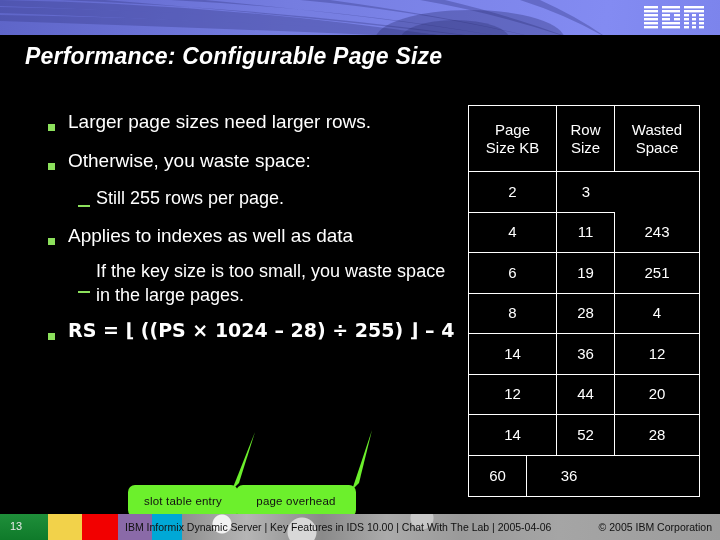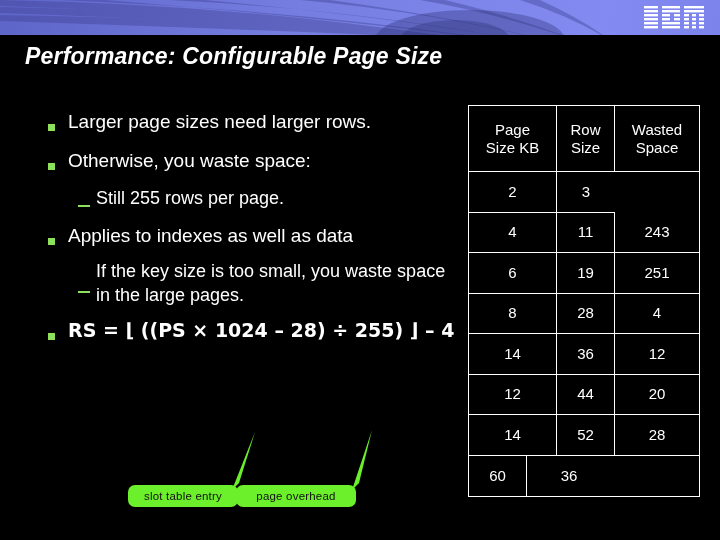--- a/index.html
+++ b/index.html
@@ -85,21 +85,21 @@
   .c1{flex:0 0 58px;}
   .c2{flex:0 0 84px;}
   .tr.head .td{font-size:15px;}
 
   
   .callout-layer{position:absolute;left:0;top:400px;width:720px;height:110px;}
   .bub{
     position:absolute;background:#6cf02c;color:#111;
     border-radius:7px;font-size:11.5px;
     display:flex;align-items:center;justify-content:center;
-    height:22px;letter-spacing:.2px;
+    height:32px;letter-spacing:.2px;
   }
   .bub1{left:128px;top:85px;width:110px;}
   .bub2{left:236px;top:85px;width:120px;text-align:center;}
 
   
   .footer{
     position:absolute;left:0;top:514px;width:720px;height:26px;
     background:#9d9d9d;overflow:hidden;
   }
   .sw{position:absolute;top:0;height:26px;}
@@ -289,14 +289,25 @@
 
   <div class="callout-layer">
     <svg width="720" height="110" viewBox="0 0 720 110">
       <polygon points="232,90 239,83 255,32" fill="#6cf02c"></polygon>
       <polygon points="352,90 359,83 372,30" fill="#6cf02c"></polygon>
     </svg>
     <div class="bub bub1">slot table entry</div>
     <div class="bub bub2">page overhead</div>
   </div>
 
+  <div class="footer">
+    <div class="photo"></div>
+    <div class="sw sw-green"></div>
+    <div class="sw sw-yellow"></div>
+    <div class="sw sw-red"></div>
+    <div class="sw sw-purple"></div>
+    <div class="sw sw-cyan"></div>
+    <div class="pageno">13</div>
+    <div class="ftxt">IBM Informix Dynamic Server  | Key Features in IDS 10.00  |  Chat With The Lab  |  2005-04-06</div>
+    <div class="fcopy">© 2005 IBM Corporation</div>
+  </div>
 
 </div>
 
 </body></html>

